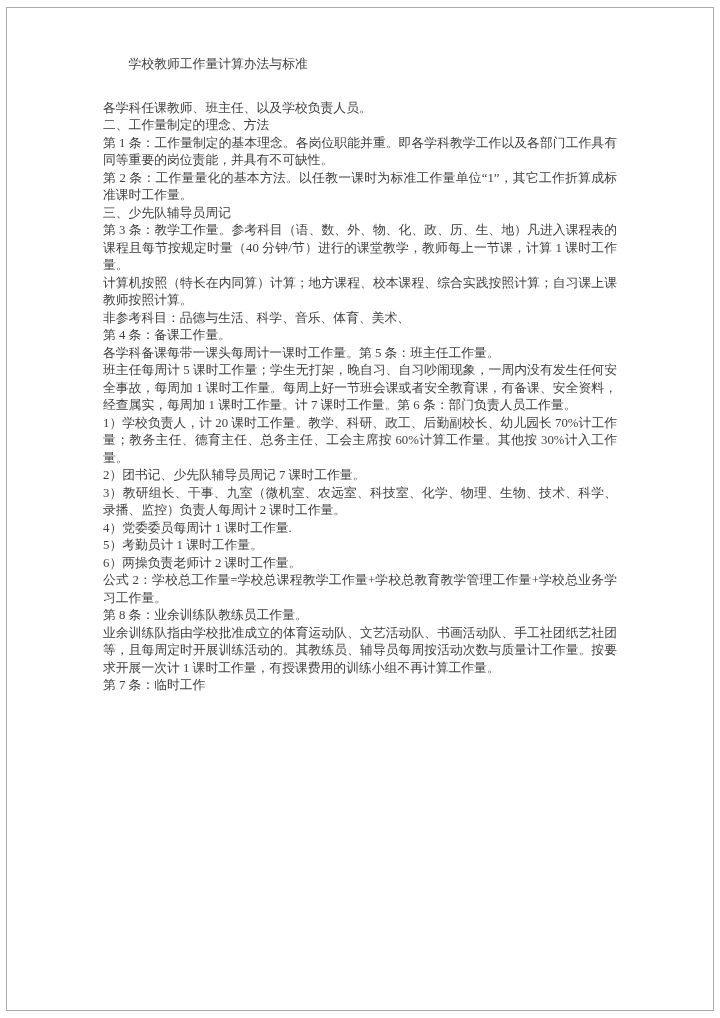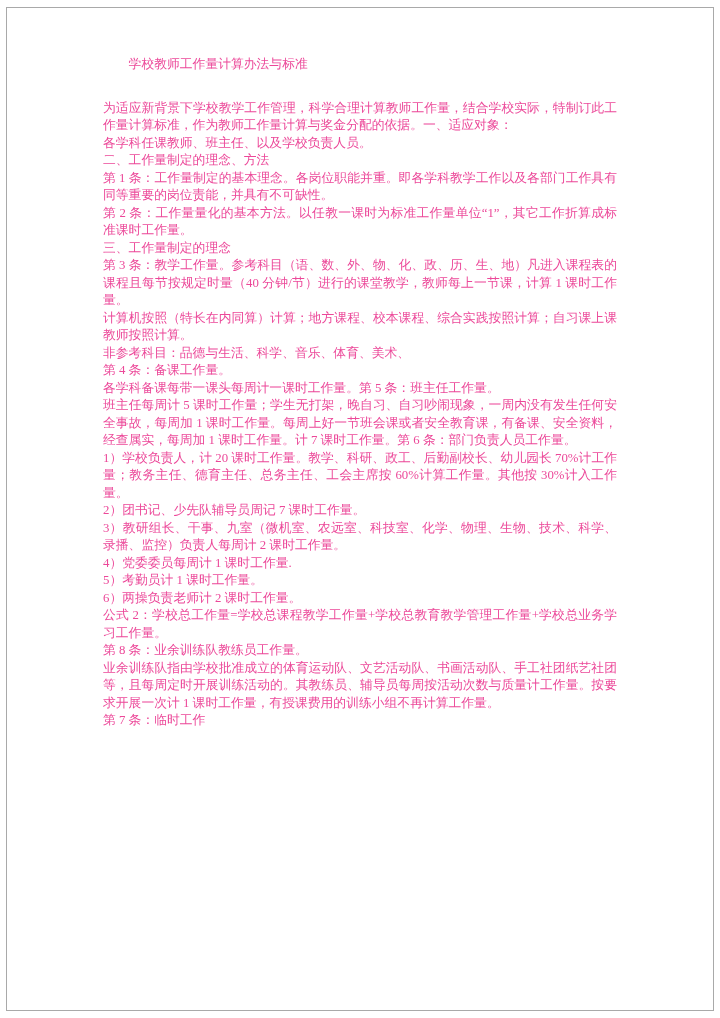--- a/index.html
+++ b/index.html
@@ -19,21 +19,21 @@
     top: 7px;
     left: 6px;
     right: 6px;
     bottom: 7px;
     background: #ffffff;
     border: 1px solid #a9a9a9;
     box-sizing: border-box;
   }
   .content {
     padding: 48px 96px 0 96px;
-    color: #ec4899;
+    color: #404040;
     font-size: 12.8px;
     line-height: 17.5px;
   }
   .doc-title {
     text-indent: 2em;
     margin-bottom: 26px;
     white-space: pre-wrap;
   }
   .para {
     text-align: justify;
@@ -41,26 +41,25 @@
     white-space: pre-wrap;
     margin: 0;
   }
 </style>
 </head>
 <body>
 
 <div class="page">
   <div class="content">
     <div class="doc-title">学校教师工作量计算办法与标准</div>
-    <p class="para">为适应新背景下学校教学工作管理，科学合理计算教师工作量，结合学校实际，特制订此工作量计算标准，作为教师工作量计算与奖金分配的依据。一、适应对象：</p>
     <p class="para">各学科任课教师、班主任、以及学校负责人员。</p>
     <p class="para">二、工作量制定的理念、方法</p>
     <p class="para">第 1 条：工作量制定的基本理念。各岗位职能并重。即各学科教学工作以及各部门工作具有同等重要的岗位责能，并具有不可缺性。</p>
     <p class="para">第 2 条：工作量量化的基本方法。以任教一课时为标准工作量单位“1”，其它工作折算成标准课时工作量。</p>
-    <p class="para">三、工作量制定的理念</p>
+    <p class="para">三、少先队辅导员周记</p>
     <p class="para">第 3 条：教学工作量。参考科目（语、数、外、物、化、政、历、生、地）凡进入课程表的课程且每节按规定时量（40 分钟/节）进行的课堂教学，教师每上一节课，计算 1 课时工作量。</p>
     <p class="para">计算机按照（特长在内同算）计算；地方课程、校本课程、综合实践按照计算；自习课上课教师按照计算。</p>
     <p class="para">非参考科目：品德与生活、科学、音乐、体育、美术、</p>
     <p class="para">第 4 条：备课工作量。</p>
     <p class="para">各学科备课每带一课头每周计一课时工作量。第 5 条：班主任工作量。</p>
     <p class="para">班主任每周计 5 课时工作量；学生无打架，晚自习、自习吵闹现象，一周内没有发生任何安全事故，每周加 1 课时工作量。每周上好一节班会课或者安全教育课，有备课、安全资料，经查属实，每周加 1 课时工作量。计 7 课时工作量。第 6 条：部门负责人员工作量。</p>
     <p class="para">1）学校负责人，计 20 课时工作量。教学、科研、政工、后勤副校长、幼儿园长 70%计工作量；教务主任、德育主任、总务主任、工会主席按 60%计算工作量。其他按 30%计入工作量。</p>
     <p class="para">2）团书记、少先队辅导员周记 7 课时工作量。</p>
     <p class="para">3）教研组长、干事、九室（微机室、农远室、科技室、化学、物理、生物、技术、科学、录播、监控）负责人每周计 2 课时工作量。</p>
     <p class="para">4）党委委员每周计 1 课时工作量.</p>

